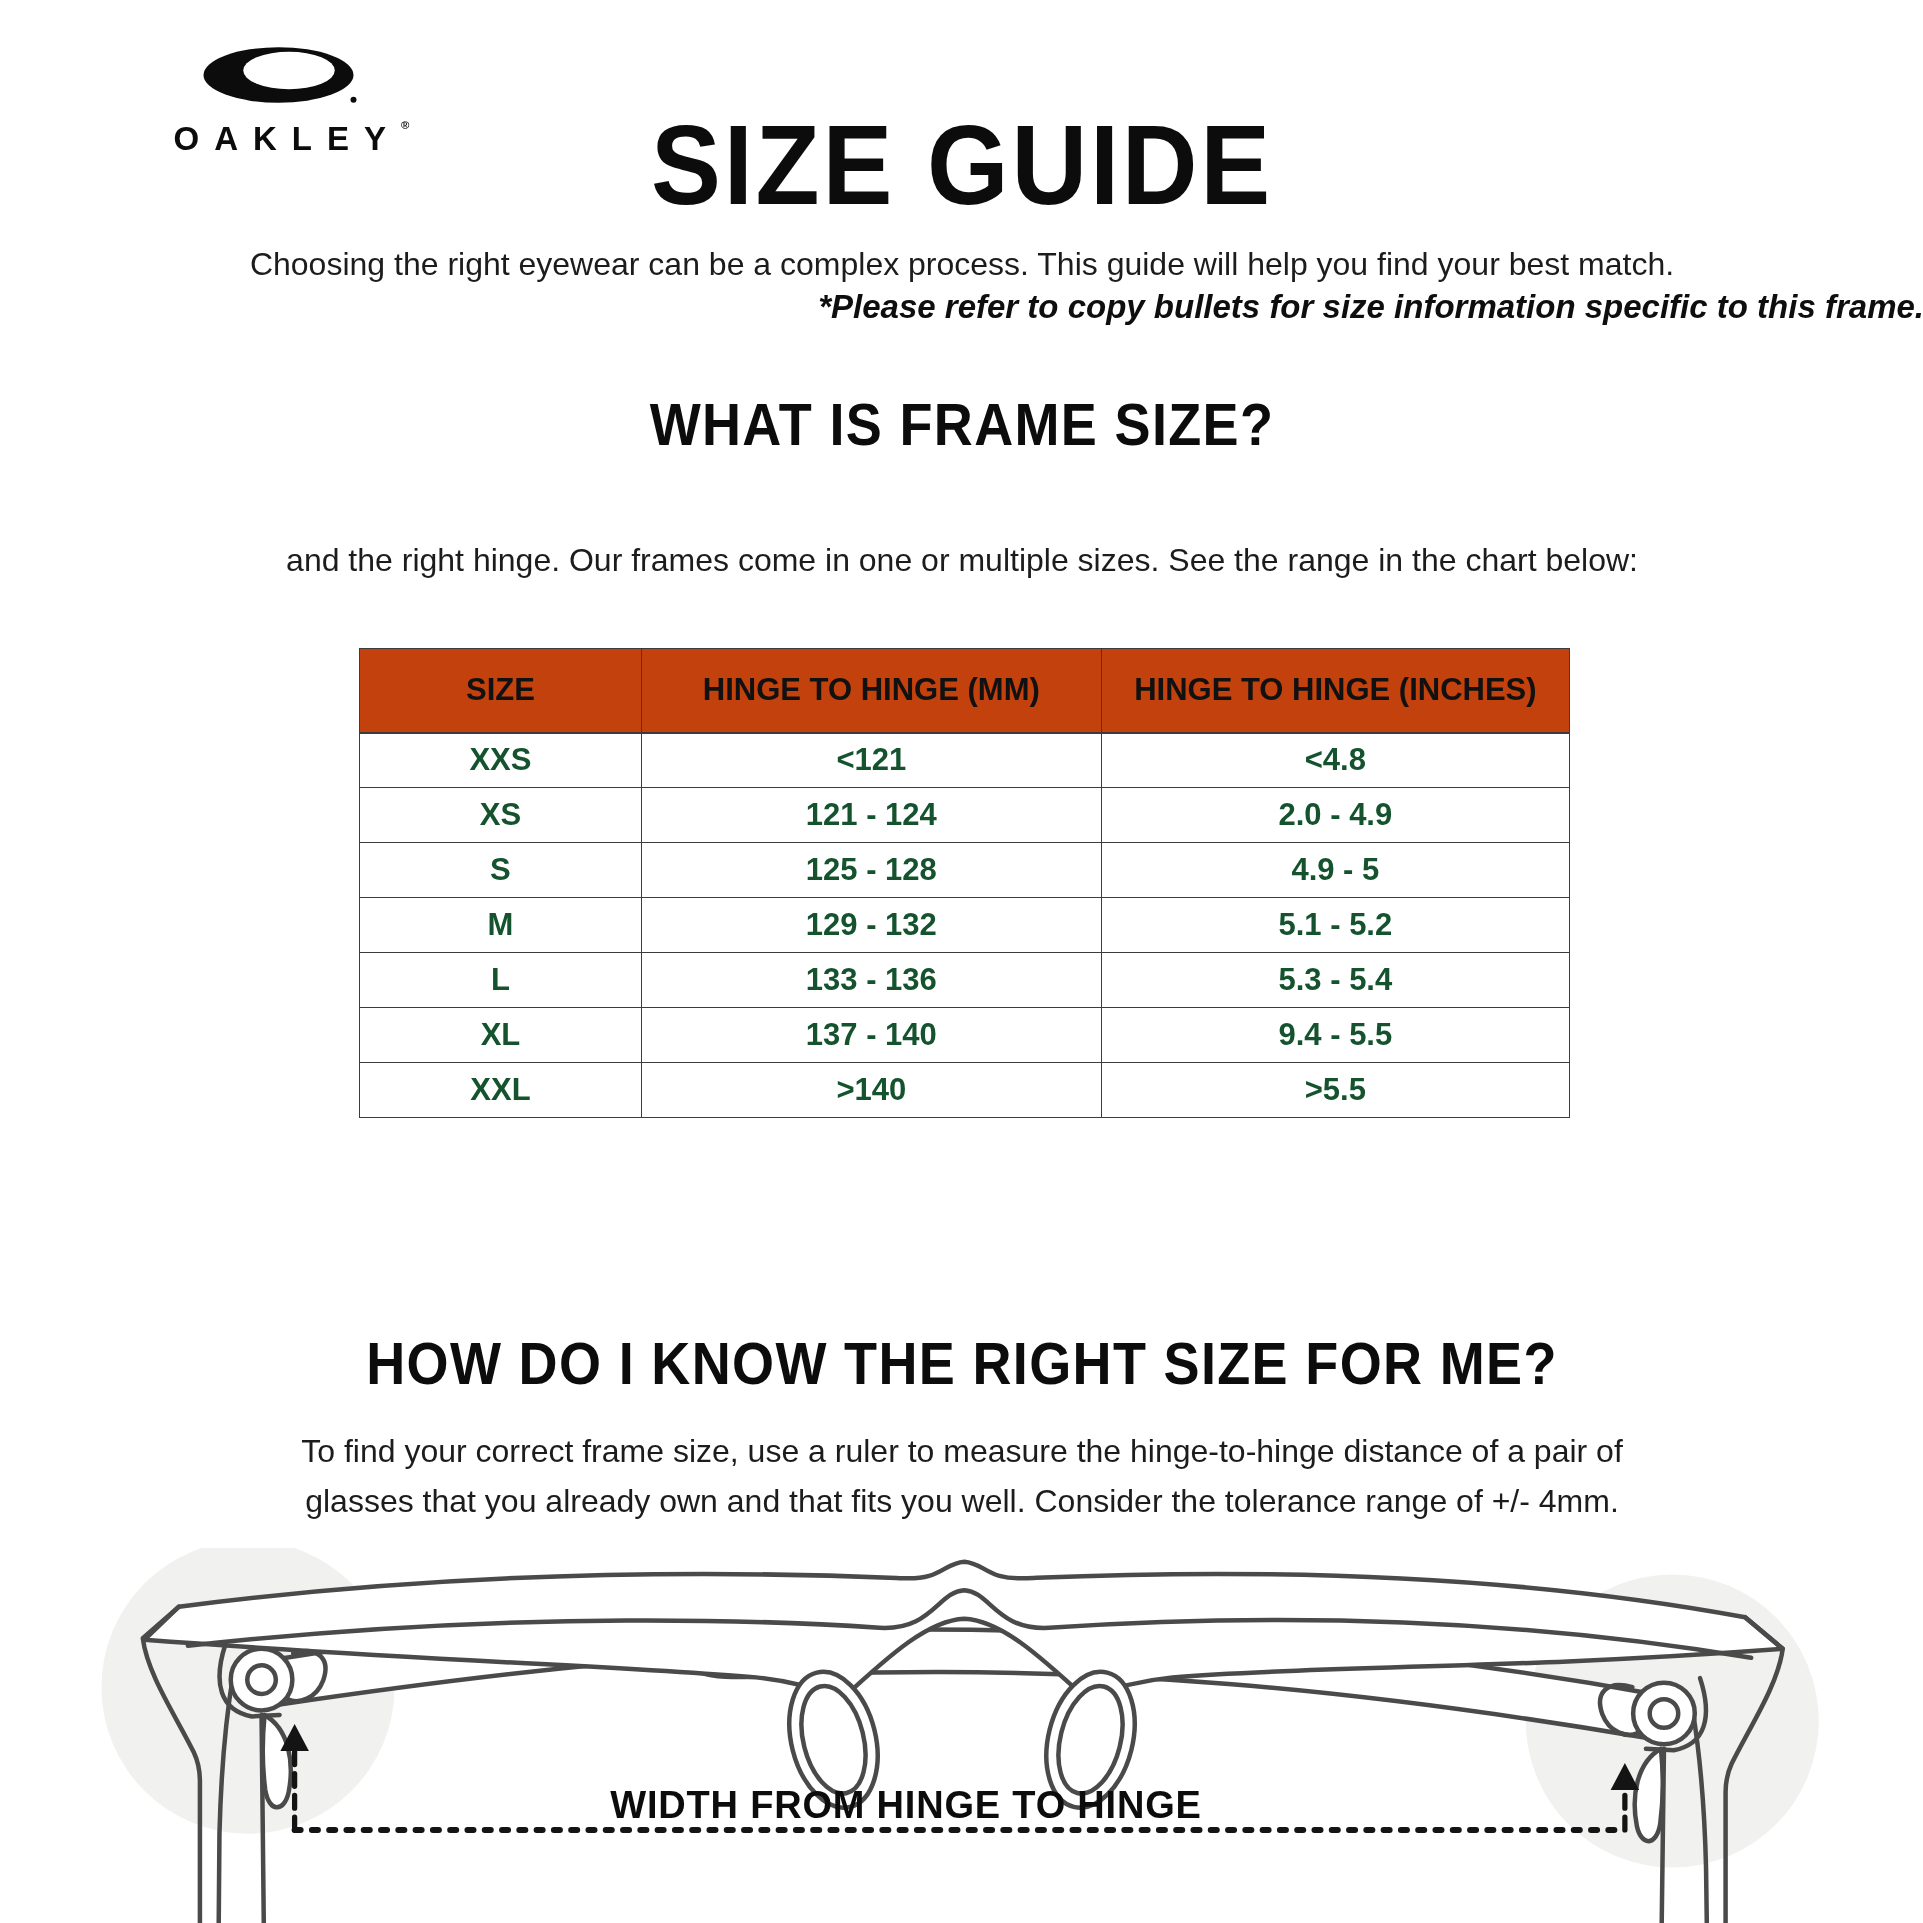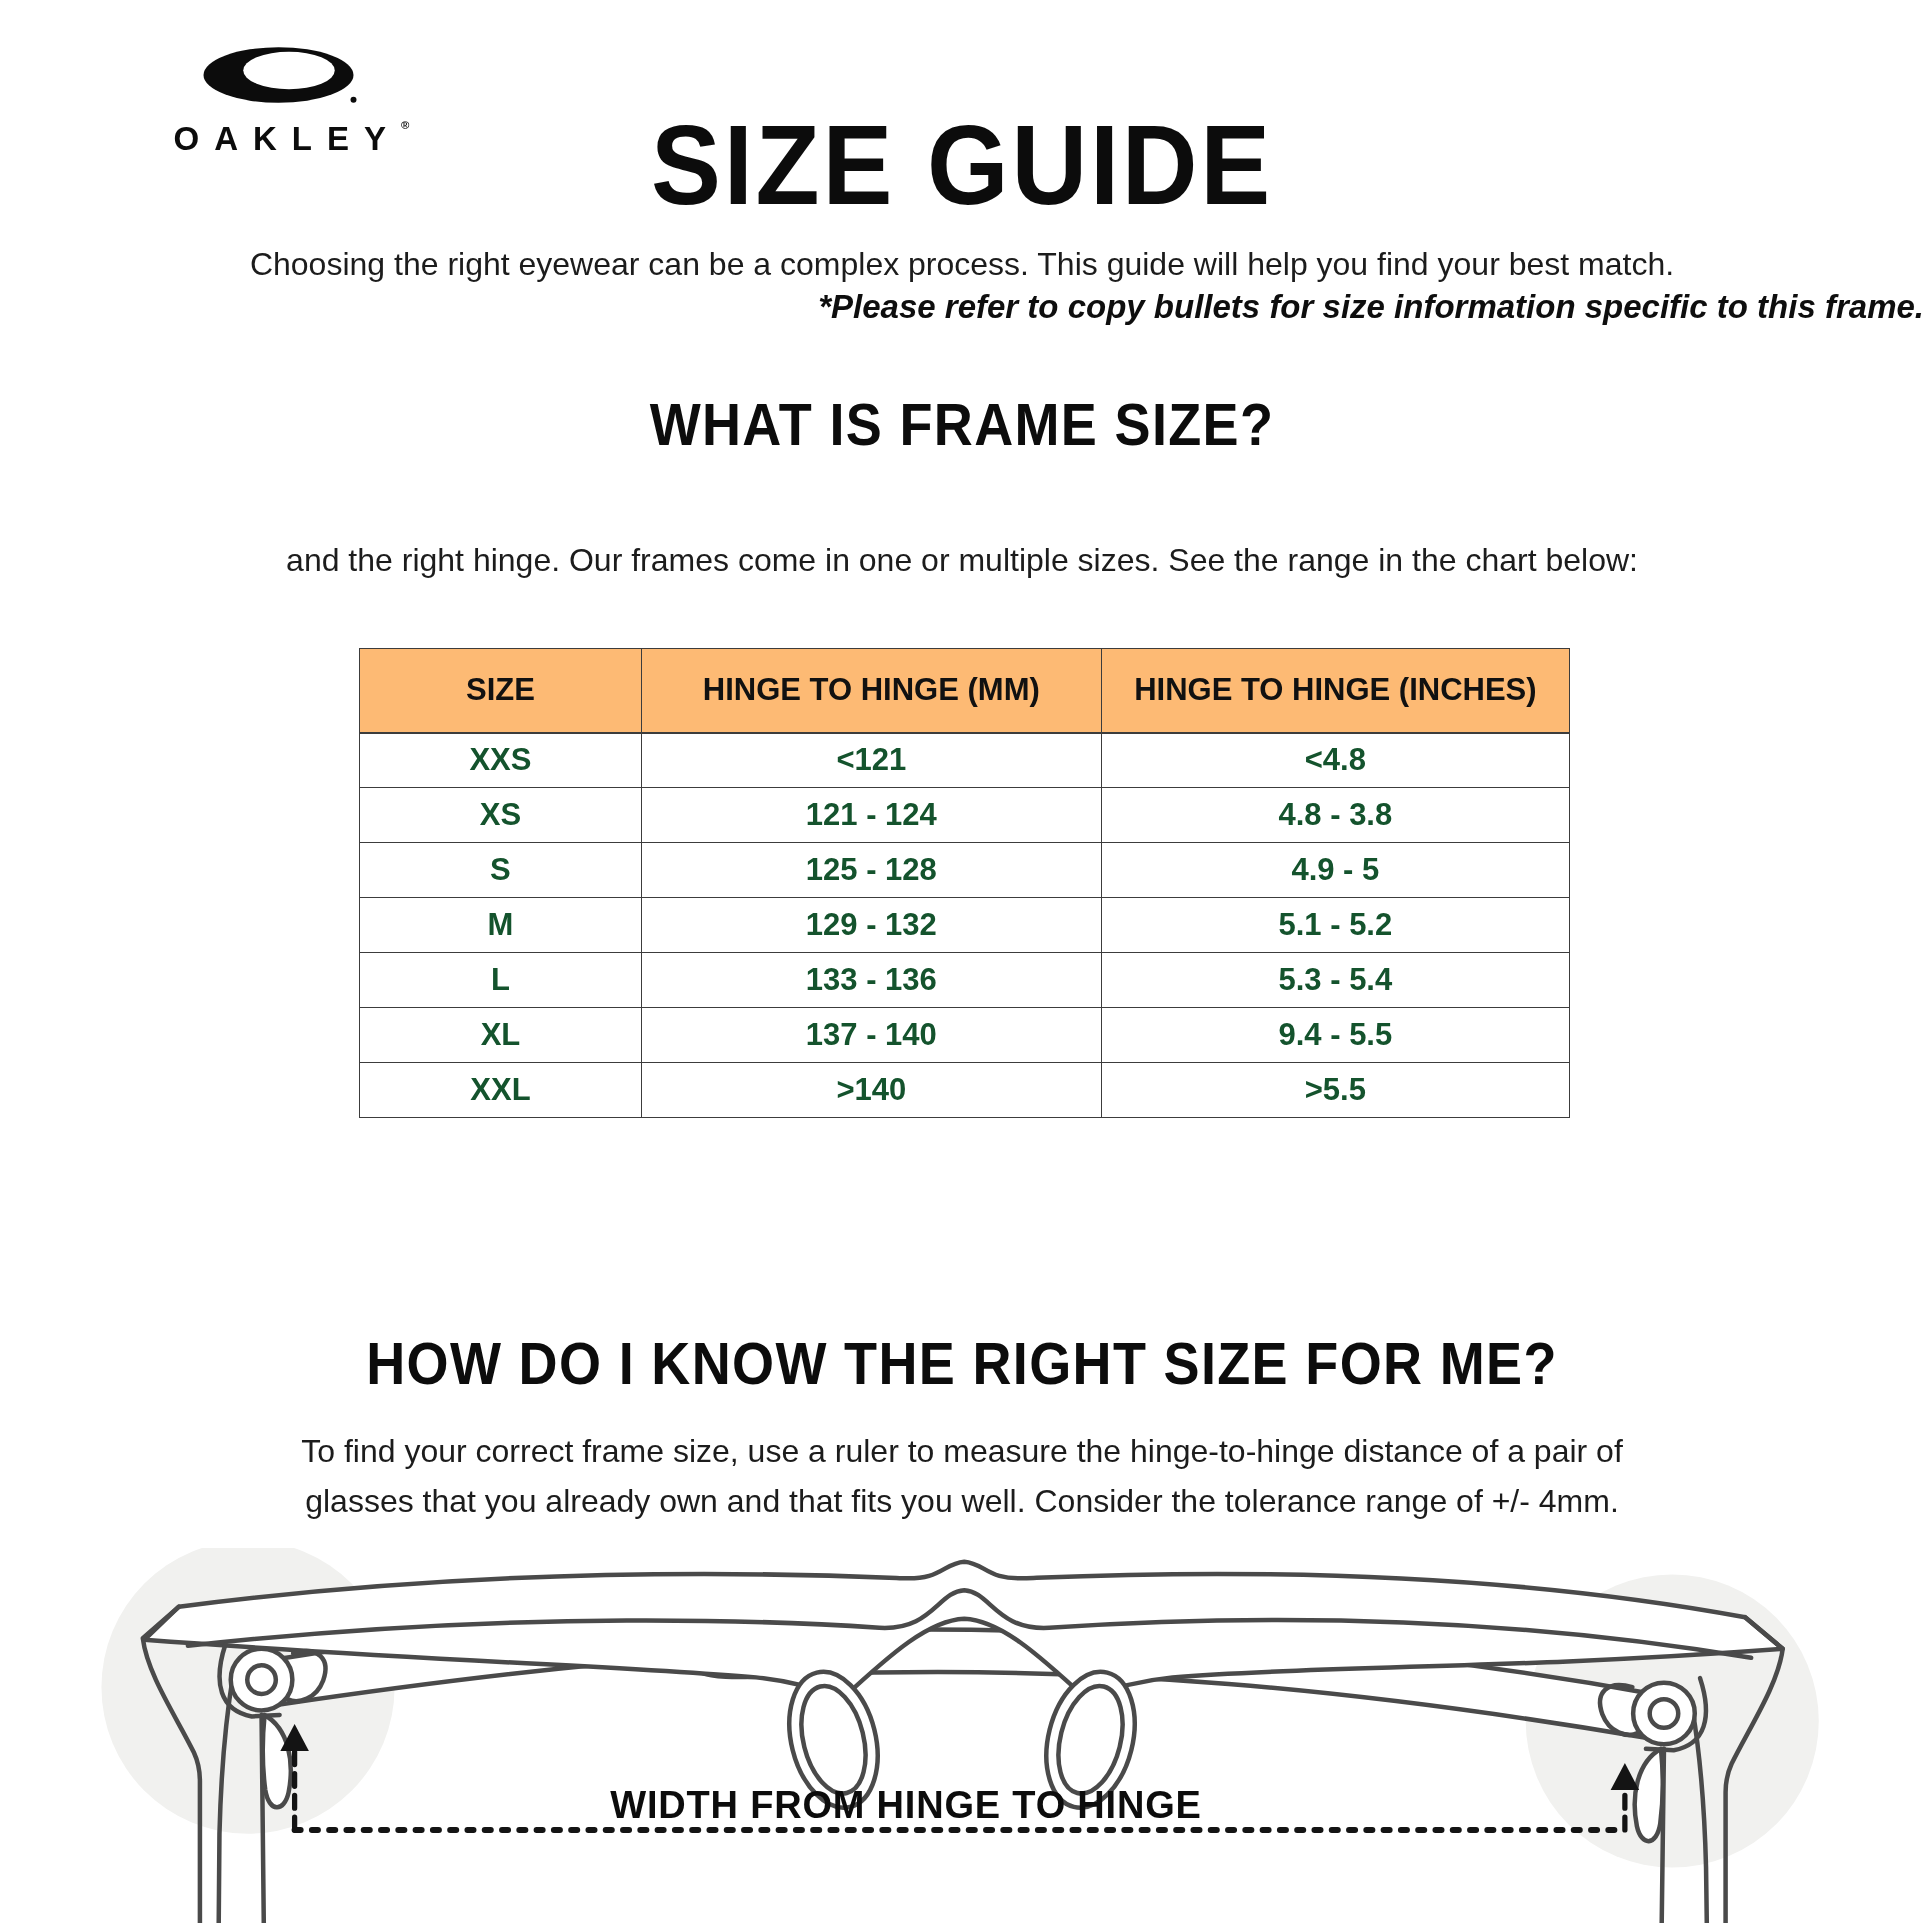--- a/index.html
+++ b/index.html
@@ -27,21 +27,21 @@
   .h-right { top:1334px; }
 
   .body-text { text-align:center; font-size:32px; line-height:50px; color:#1c1c1c; }
   .t-frame { top:485px; }
   .t-right { top:1426px; }
 
   
   .size-table { position:absolute; top:648px; left:359px; width:1211px;
                 border-collapse:collapse; table-layout:fixed; }
   .size-table th, .size-table td { border:1.5px solid #3c3c3c; text-align:center; vertical-align:middle; }
-  .size-table th { height:84px; background:#fdba74; font-size:31px; font-weight:700; color:#111;
+  .size-table th { height:84px; background:#c2410c; font-size:31px; font-weight:700; color:#111;
                    border-bottom:2.3px solid #3c3c3c; }
   .size-table td { height:55px; font-size:31px; font-weight:700; color:#14532d; }
   .col-size { width:23.3%; } .col-mm { width:38.0%; } .col-in { width:38.7%; }
 
   
   .diagram { position:absolute; top:1548px; left:0; width:1812px; height:376px; }
   .diagram svg { position:absolute; left:0; top:0; }
   .diagram-label { position:absolute; left:0; right:0; top:236px; text-align:center;
                    font-size:38px; font-weight:700; letter-spacing:0.8px; color:#0c0c0c; }
 </style>
@@ -84,21 +84,21 @@
     </thead>
     <tbody>
       <tr>
         <td>XXS</td>
         <td>&lt;121</td>
         <td>&lt;4.8</td>
       </tr>
       <tr>
         <td>XS</td>
         <td>121 - 124</td>
-        <td>4.8 - 3.8</td>
+        <td>2.0 - 4.9</td>
       </tr>
       <tr>
         <td>S</td>
         <td>125 - 128</td>
         <td>4.9 - 5</td>
       </tr>
       <tr>
         <td>M</td>
         <td>129 - 132</td>
         <td>5.1 - 5.2</td>

